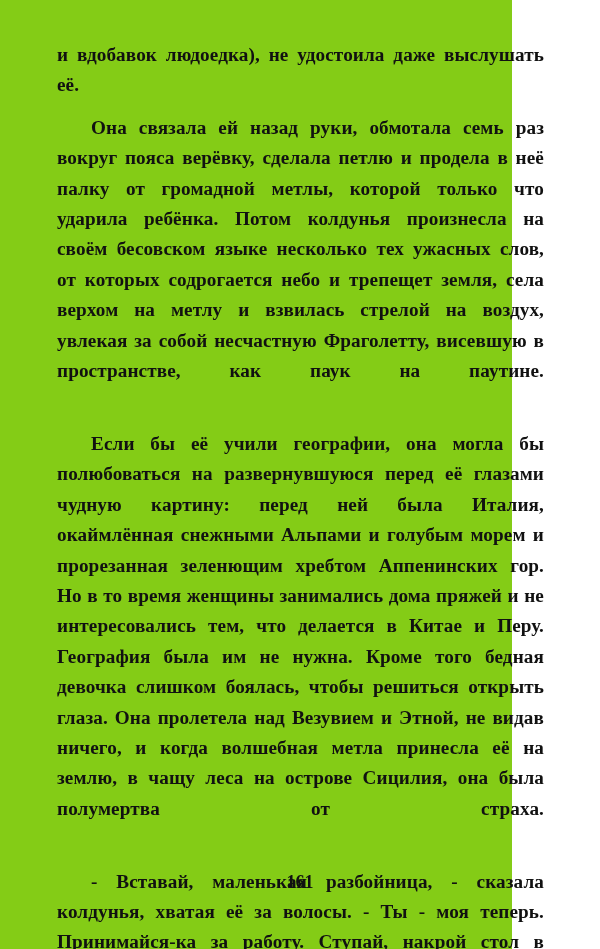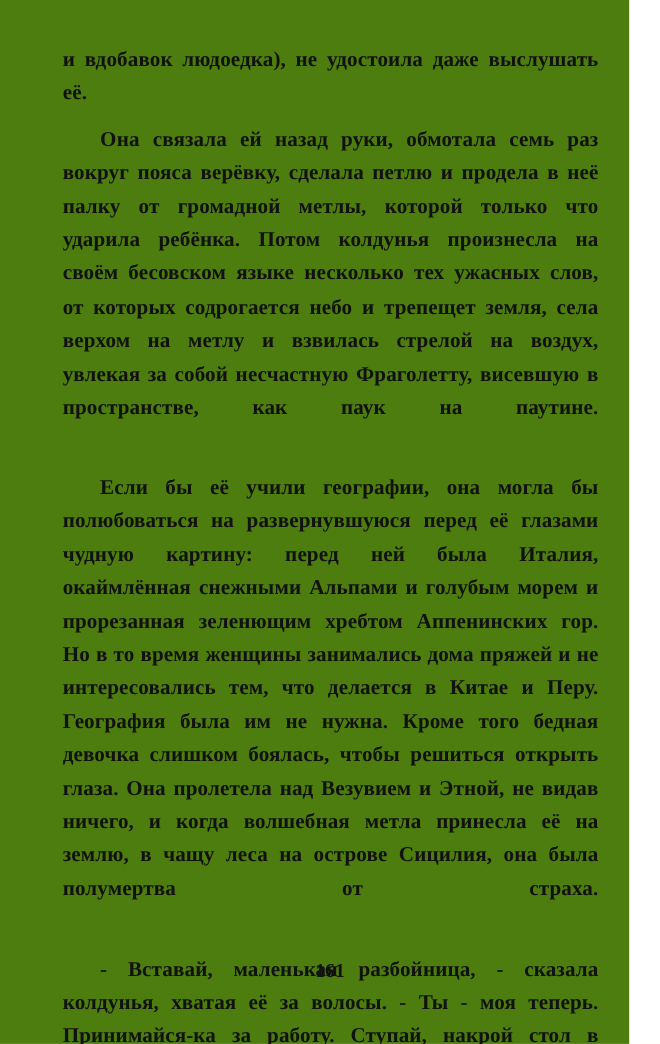--- a/index.html
+++ b/index.html
@@ -12,23 +12,23 @@
     height: 949px;
     position: relative;
     font-family: "Liberation Serif", "DejaVu Serif", serif;
     color: #0d0d0d;
     overflow: hidden;
   }
   .page {
     position: absolute;
     left: 0;
     top: 0;
-    width: 572px;
+    width: 512px;
     height: 949px;
-    background: #4d7c0f;
+    background: #84cc16;
   }
   .text-column {
     position: absolute;
     left: 57px;
     top: 40px;
     width: 487px;
   }
   p.para {
     margin: 0 0 0 0;
     font-size: 19.2px;

